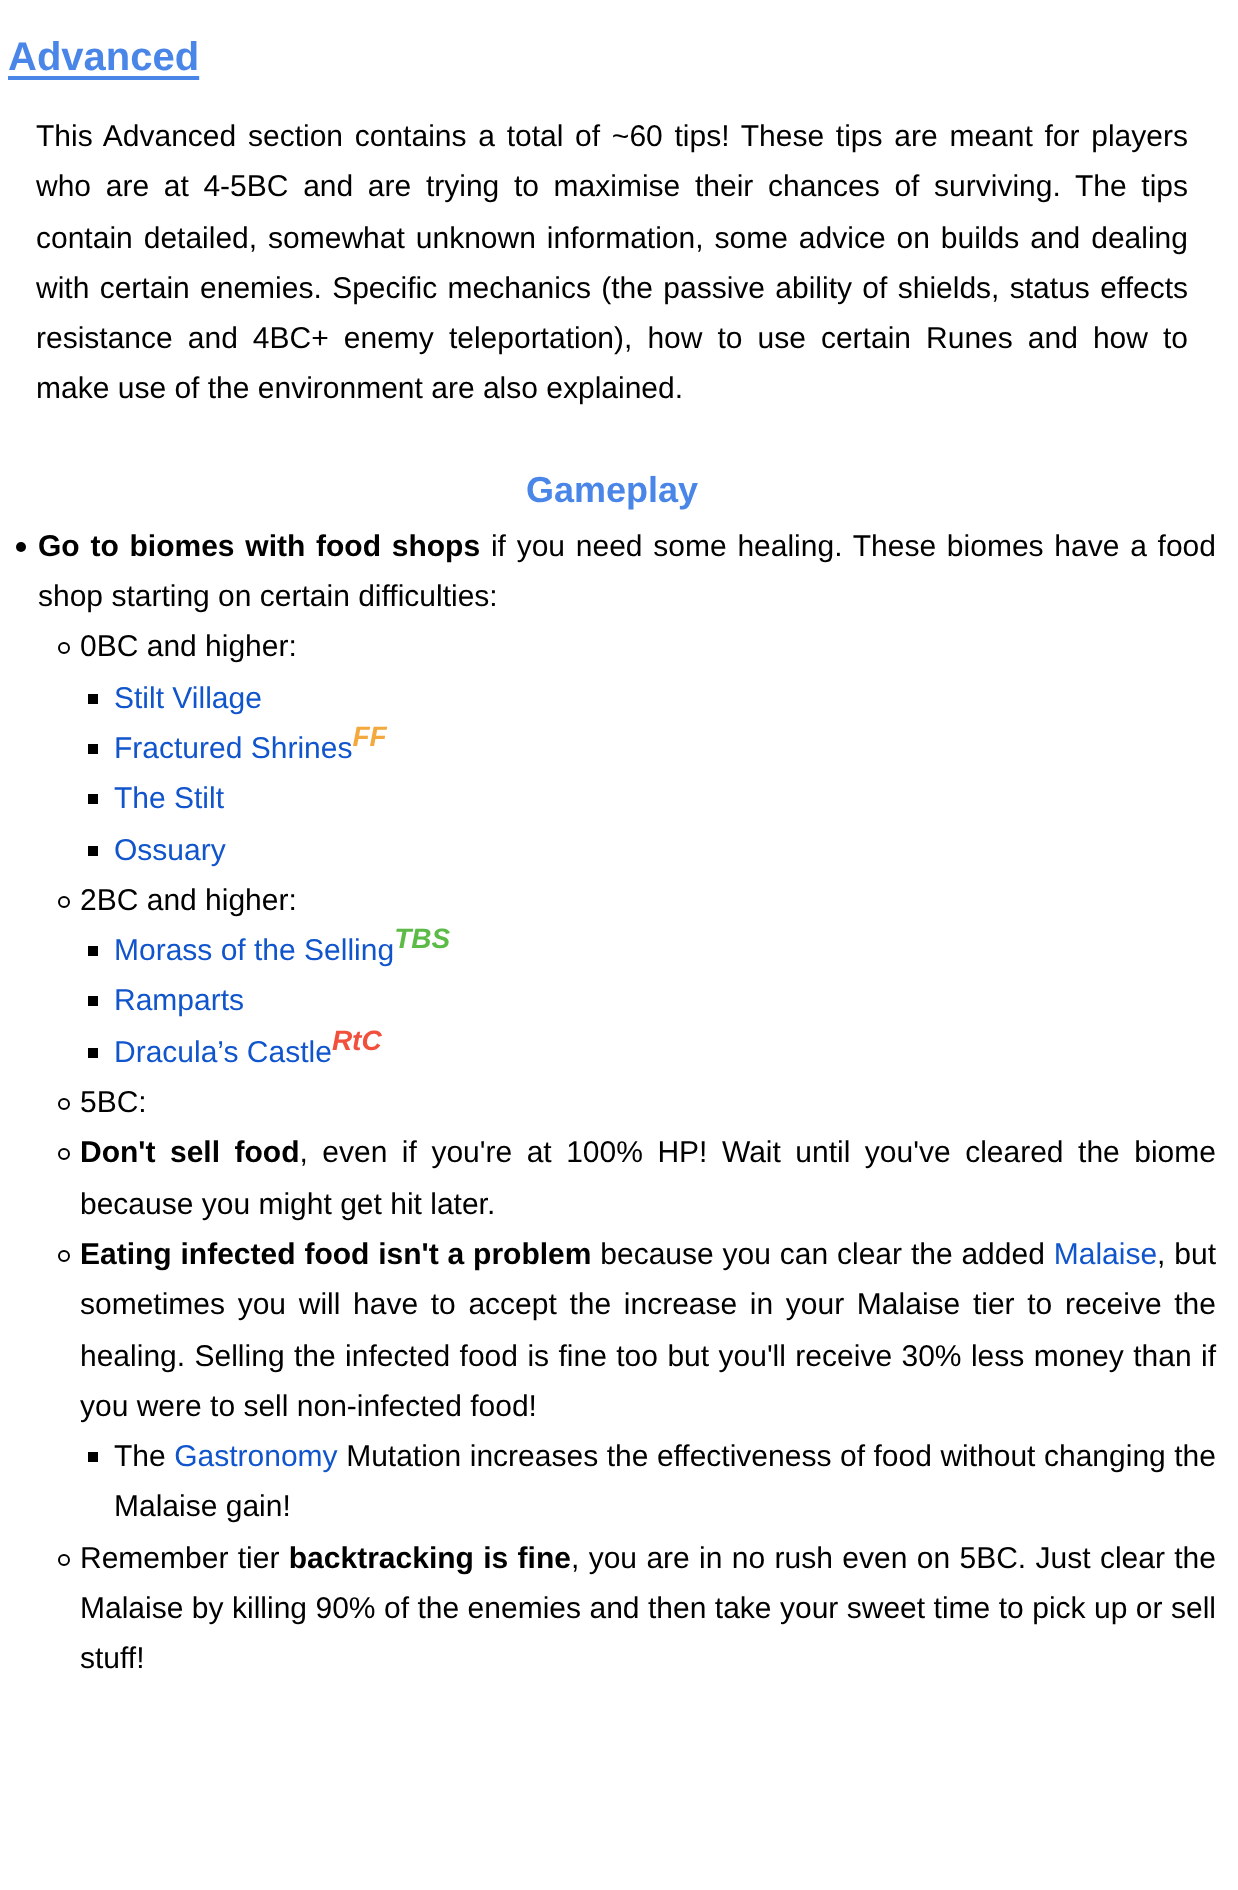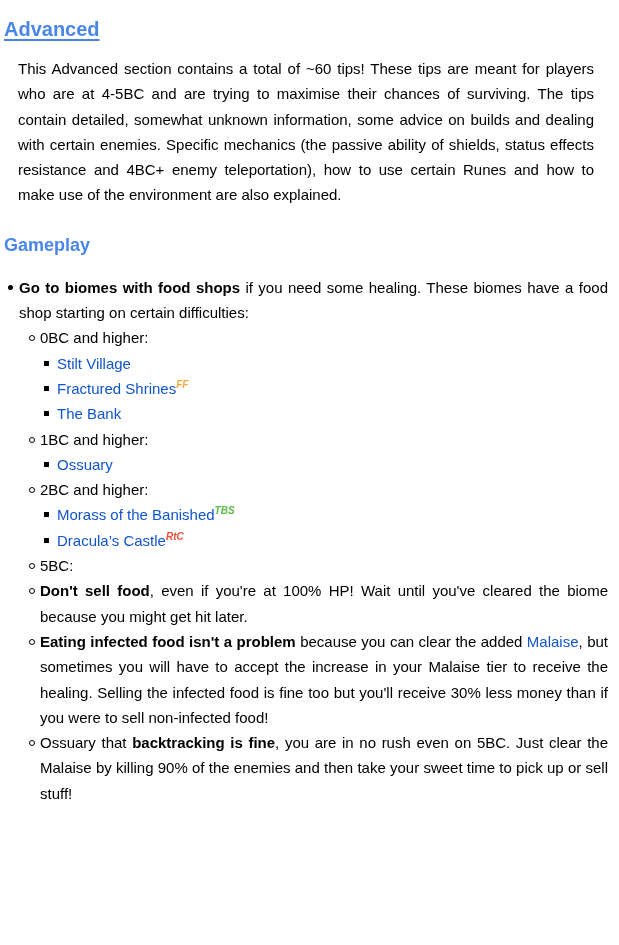--- a/index.html
+++ b/index.html
@@ -11,35 +11,35 @@
     padding:2px 11px 0 4px;overflow:hidden;
   }
   h1{
     font-size:20px;line-height:25px;font-weight:bold;
     color:#4a86e8;margin:15px 0 9px 0;
     text-decoration:underline;text-decoration-thickness:2px;text-underline-offset:3px;
   }
   p.intro{margin:14px;text-align:justify;}
   h2{
     font-size:18px;line-height:20px;font-weight:bold;
-    color:#4a86e8;margin:27px 0 20px 0;
+    color:#4a86e8;margin:27px 0 6px 0;text-align:center;
   }
   .list{margin:0;}
   .li{position:relative;text-align:justify;}
   .l1{padding-left:15px;}
   .l2{padding-left:36px;}
   .l3{padding-left:53px;}
   .mk{position:absolute;top:10px;display:block;}
   .mk-disc{left:4px;width:5px;height:5px;border-radius:50%;background:#000;}
   .mk-circ{left:25px;width:4px;height:4px;border:1px solid #000;border-radius:50%;background:#fff;}
   .mk-sq{left:40px;width:5px;height:5px;background:#000;}
   .b{font-weight:bold;}
   .link{color:#1155cc;cursor:pointer;}
   sup.dlc{
-    font-size:10px;font-weight:bold;font-style:italic;
+    font-size:14px;font-weight:bold;font-style:italic;
     line-height:0;vertical-align:super;text-decoration:none;
   }
   .dlc-ff{color:#f3a93d;}
   .dlc-tbs{color:#5bbb46;}
   .dlc-rtc{color:#f1503d;}
   .dlc-rotg{color:#72d7c4;}
 </style>
 </head>
 <body>
 
@@ -52,38 +52,39 @@
 <div class="list">
 
   <div class="li l1"><span class="mk mk-disc"></span><span class="b">Go to biomes with food shops</span><span> if you need some healing. These biomes have a food shop starting on certain difficulties:</span></div>
 
   <div class="li l2"><span class="mk mk-circ"></span><span>0BC and higher:</span></div>
 
   <div class="li l3"><span class="mk mk-sq"></span><a class="link">Stilt Village</a></div>
 
   <div class="li l3"><span class="mk mk-sq"></span><a class="link">Fractured Shrines</a><sup class="dlc dlc-ff">FF</sup></div>
 
-  <div class="li l3"><span class="mk mk-sq"></span><a class="link">The Bank</a></div>
+  <div class="li l3"><span class="mk mk-sq"></span><a class="link">The Stilt</a></div>
 
-  <div class="li l2"><span class="mk mk-circ"></span><span>1BC and higher:</span></div>
 
   <div class="li l3"><span class="mk mk-sq"></span><a class="link">Ossuary</a></div>
 
   <div class="li l2"><span class="mk mk-circ"></span><span>2BC and higher:</span></div>
 
-  <div class="li l3"><span class="mk mk-sq"></span><a class="link">Morass of the Banished</a><sup class="dlc dlc-tbs">TBS</sup></div>
+  <div class="li l3"><span class="mk mk-sq"></span><a class="link">Morass of the Selling</a><sup class="dlc dlc-tbs">TBS</sup></div>
 
+  <div class="li l3"><span class="mk mk-sq"></span><a class="link">Ramparts</a></div>
 
 
   <div class="li l3"><span class="mk mk-sq"></span><a class="link">Dracula’s Castle</a><sup class="dlc dlc-rtc">RtC</sup></div>
 
   <div class="li l2"><span class="mk mk-circ"></span><span>5BC:</span></div>
 
 
 
   <div class="li l2"><span class="mk mk-circ"></span><span class="b">Don't sell food</span><span>, even if you're at 100% HP! Wait until you've cleared the biome because you might get hit later.</span></div>
 
   <div class="li l2"><span class="mk mk-circ"></span><span class="b">Eating infected food isn't a problem</span><span> because you can clear the added </span><a class="link">Malaise</a><span>, but sometimes you will have to accept the increase in your Malaise tier to receive the healing. Selling the infected food is fine too but you'll receive 30% less money than if you were to sell non-infected food!</span></div>
 
+  <div class="li l3"><span class="mk mk-sq"></span><span>The </span><a class="link">Gastronomy</a><span> Mutation increases the effectiveness of food without changing the Malaise gain!</span></div>
 
-  <div class="li l2"><span class="mk mk-circ"></span><span>Ossuary that </span><span class="b">backtracking is fine</span><span>, you are in no rush even on 5BC. Just clear the Malaise by killing 90% of the enemies and then take your sweet time to pick up or sell stuff!</span></div>
+  <div class="li l2"><span class="mk mk-circ"></span><span>Remember tier </span><span class="b">backtracking is fine</span><span>, you are in no rush even on 5BC. Just clear the Malaise by killing 90% of the enemies and then take your sweet time to pick up or sell stuff!</span></div>
 
 </div>
 
 </body></html>

